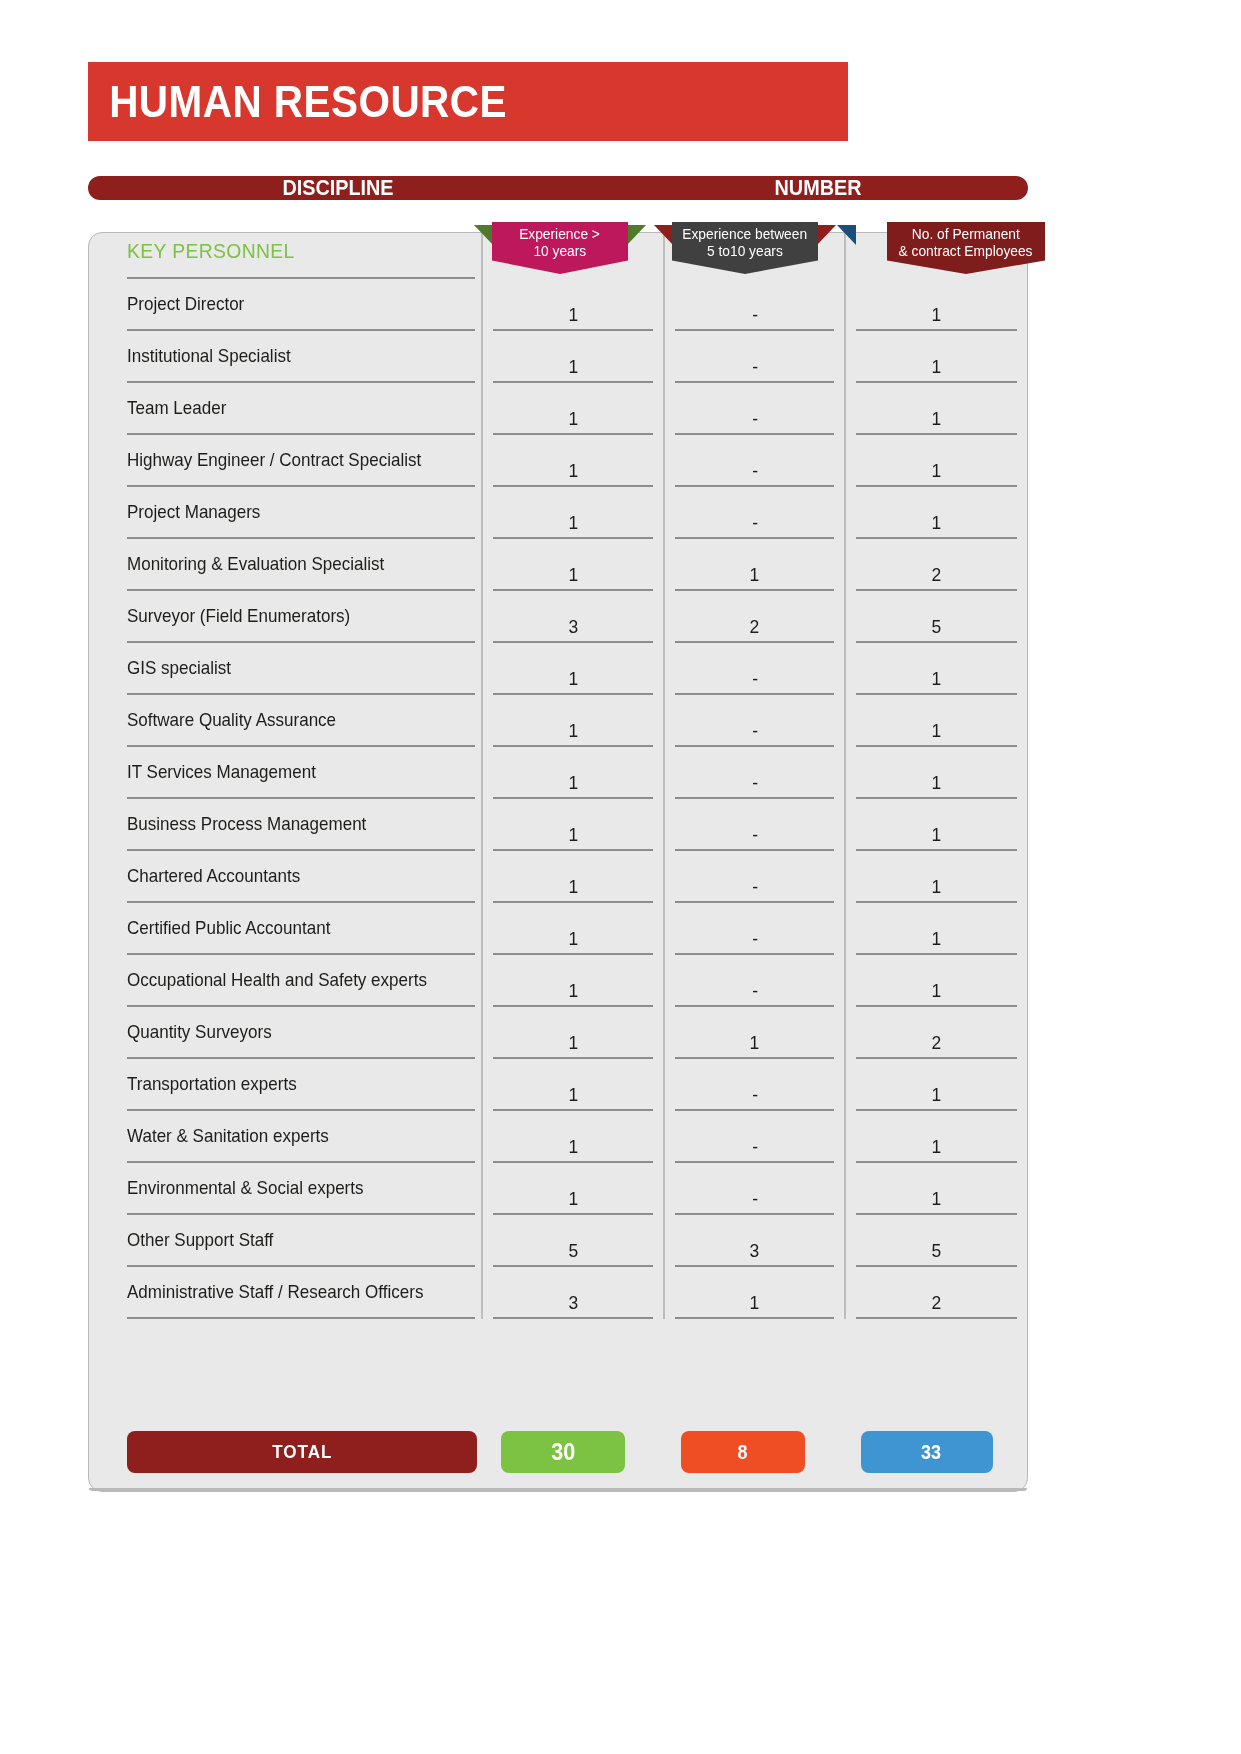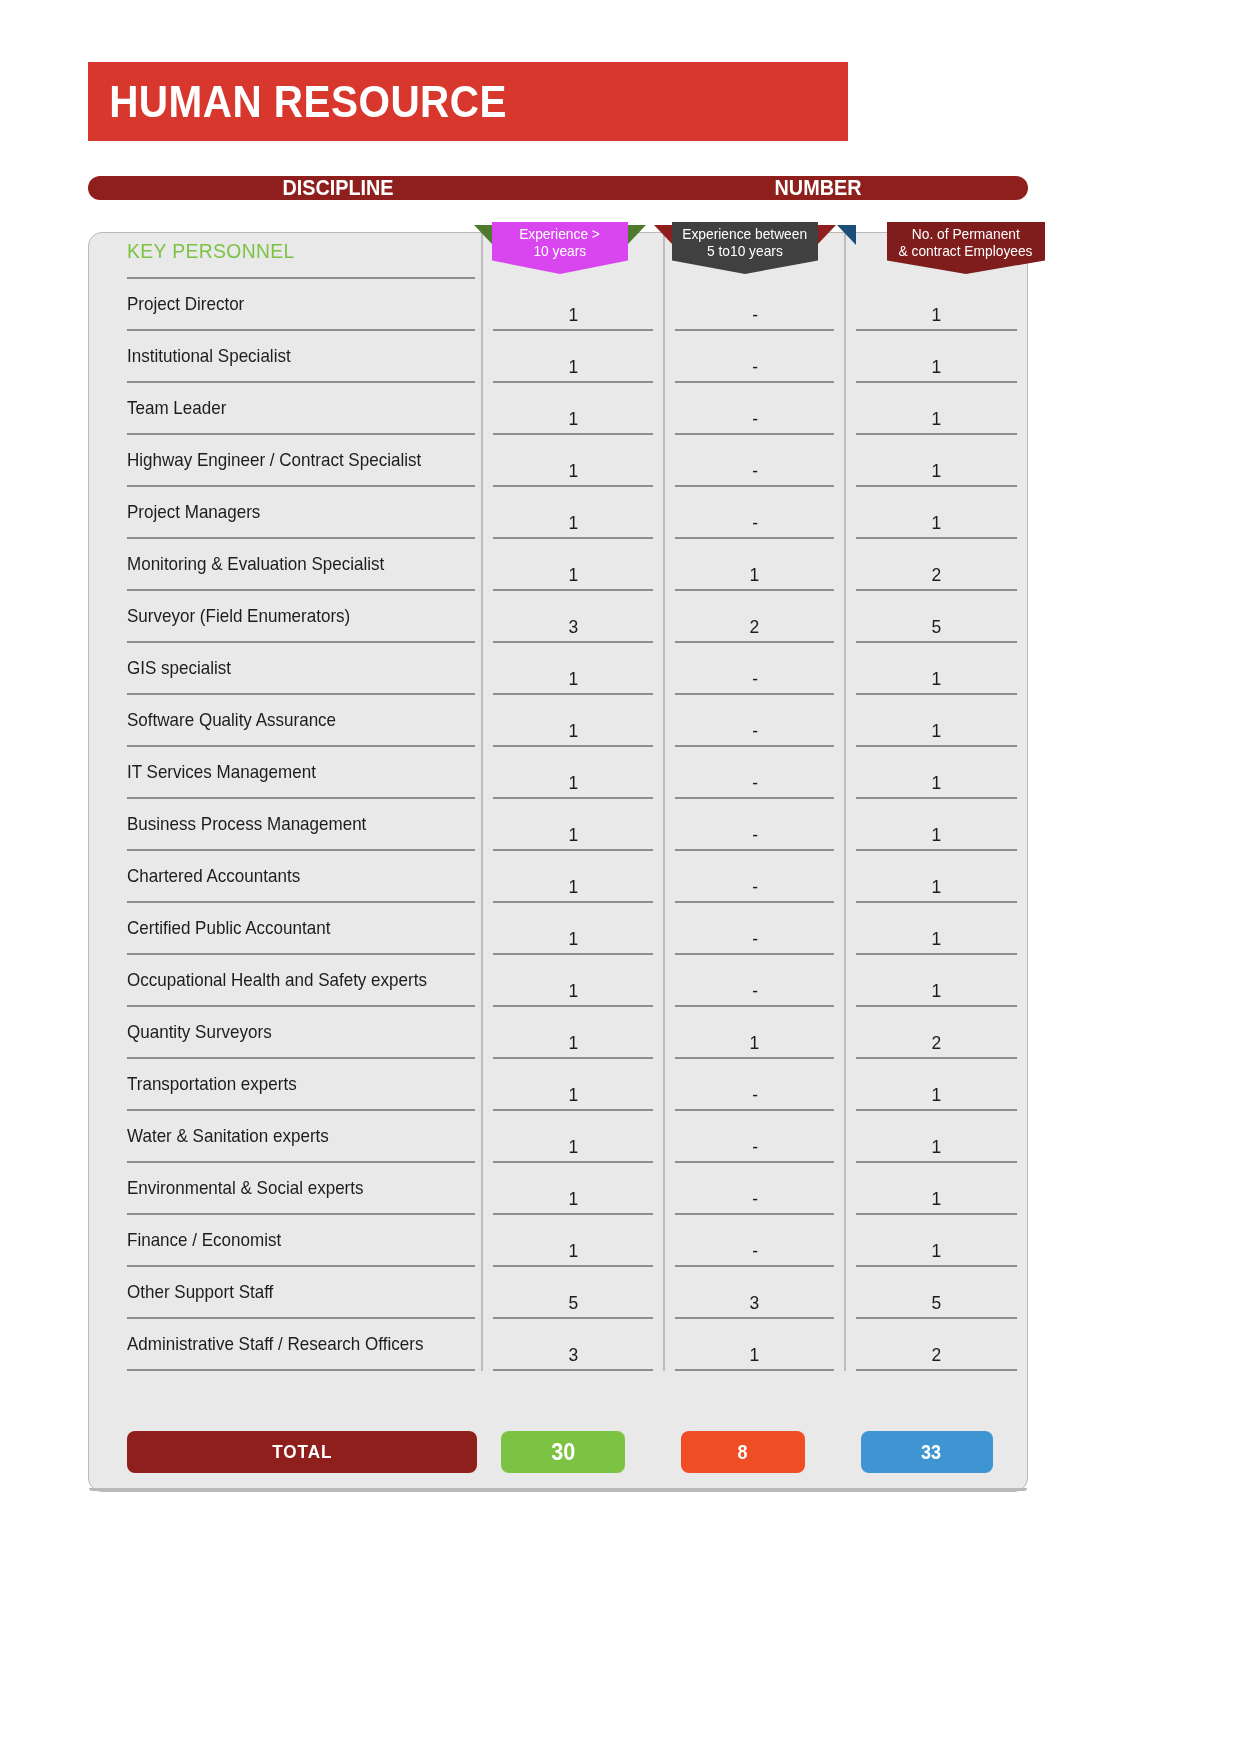--- a/index.html
+++ b/index.html
@@ -113,21 +113,21 @@
   .ribbon .fold {
     position: absolute;
     top: 3px;
     width: 19px;
     height: 20px;
   }
   .ribbon .fold.left  { left: -18px;  clip-path: polygon(100% 0, 100% 100%, 0 0); }
   .ribbon .fold.right { right: -18px; clip-path: polygon(0 0, 0 100%, 100% 0); }
 
   #ribbon-exp10    { left: 492px; width: 136px; }
-  #ribbon-exp10 .rib-body { background: #d946ef; }
+  #ribbon-exp10 .rib-body { background: #be185d; }
   #ribbon-exp10 .fold     { background: #4d7a2b; }
 
   #ribbon-exp5to10 { left: 672px; width: 146px; }
   #ribbon-exp5to10 .rib-body { background: #404040; }
   #ribbon-exp5to10 .fold     { background: #8e1f1c; }
 
   #ribbon-permanent { left: 855px; width: 158px; }
   #ribbon-permanent .rib-body { background: #7f1d1d; margin-left: 32px; }
   #ribbon-permanent .fold     { background: #1b4f79; }
 
@@ -691,42 +691,20 @@
           </td>
           <td class="num-cell">
             <div class="cell-inner">
               <span class="num-value">1</span>
             </div>
           </td>
         </tr>
         <tr>
           <td class="disc-cell">
             <div class="cell-inner">
-              <span class="disc-label">Finance / Economist</span>
-            </div>
-          </td>
-          <td class="num-cell">
-            <div class="cell-inner">
-              <span class="num-value">1</span>
-            </div>
-          </td>
-          <td class="num-cell">
-            <div class="cell-inner">
-              <span class="num-value">-</span>
-            </div>
-          </td>
-          <td class="num-cell">
-            <div class="cell-inner">
-              <span class="num-value">1</span>
-            </div>
-          </td>
-        </tr>
-        <tr>
-          <td class="disc-cell">
-            <div class="cell-inner">
               <span class="disc-label">Other Support Staff</span>
             </div>
           </td>
           <td class="num-cell">
             <div class="cell-inner">
               <span class="num-value">5</span>
             </div>
           </td>
           <td class="num-cell">
             <div class="cell-inner">

